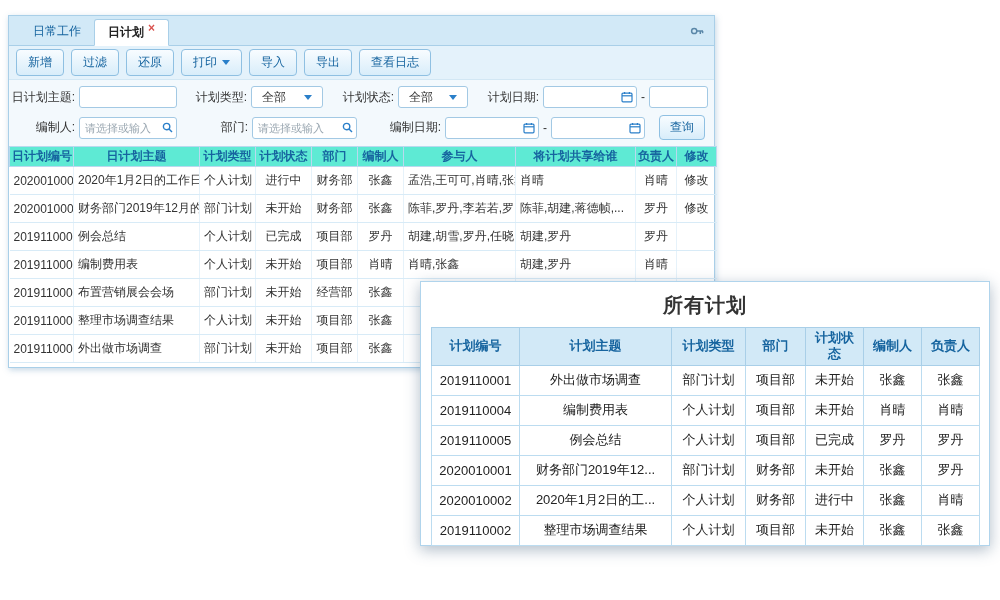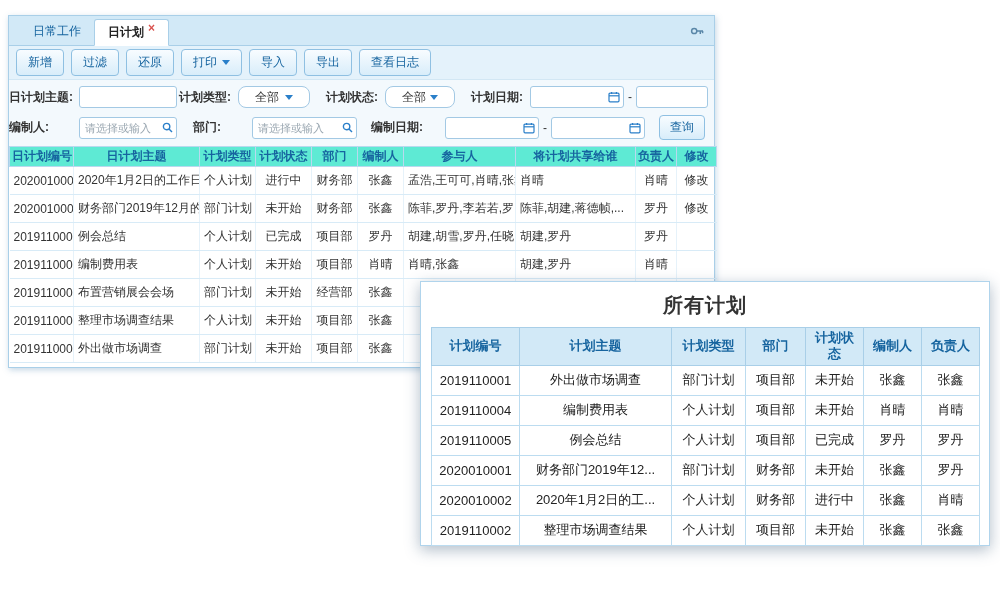--- a/index.html
+++ b/index.html
@@ -28,33 +28,33 @@
     display:flex; align-items:center; gap:7px; padding:0 7px; }
   .btn { background:linear-gradient(#f8fcff,#d8edfa); border:1px solid #8fc0e2;
     border-radius:4px; color:#16649f; font-size:12px; padding:4px 11px;
     display:inline-flex; align-items:center; gap:5px; cursor:pointer; white-space:nowrap; }
   .caret { width:0; height:0; border-left:4px solid transparent;
     border-right:4px solid transparent; border-top:5px solid #2a7fc9; display:inline-block; }
 
   .filters { background:#f3f9fd; padding:6px 3px 6px 0; display:flex;
     flex-direction:column; gap:7px; }
   .frow { display:flex; align-items:center; font-size:12px; color:#333; }
-  .flabel { font-weight:bold; color:#333; text-align:left; white-space:nowrap;
+  .flabel { font-weight:normal; color:#333; text-align:right; white-space:nowrap;
     padding-right:4px; flex:none; }
   .w65 { width:70px; } .w55 { width:59px; } .w60 { width:74px; }
   .finput { height:22px; border:1px solid #a3c9e4; border-radius:3px;
     background:#fff; font-size:12px; padding:0 5px; color:#737373; outline:none;
     font-family:"Liberation Sans", sans-serif; }
   .finput::placeholder { color:#9aa7b1; font-size:11px; }
   .fwrap { position:relative; display:inline-flex; align-items:center; flex:none; }
   .fwrap .inicon { position:absolute; right:4px; pointer-events:auto; cursor:pointer;
     display:flex; align-items:center; }
-  .selectbox { height:22px; border:1px solid #a3c9e4; border-radius:8px; background:#fff;
+  .selectbox { height:22px; border:1px solid #a3c9e4; border-radius:3px; background:#fff;
     display:inline-flex; align-items:center; justify-content:space-between;
-    padding:0 16px; font-size:12px; color:#333; cursor:pointer; flex:none; }
+    padding:0 10px; font-size:12px; color:#333; cursor:pointer; flex:none; }
   .dash { padding:0 4px; color:#333; }
 
   
   table { border-collapse:collapse; table-layout:fixed; }
   #main-grid { width:100%; }
   #main-grid th { background:#5eead4; color:#16649f; font-size:12px; font-weight:bold;
     height:20px; border:1px solid #b9d9ee; padding:0 2px; white-space:nowrap; overflow:hidden; }
   #main-grid td { font-size:12px; color:#333; height:28px;
     border-bottom:1px solid #d8ebf7; border-right:1px solid #e6f2fa;
     text-align:center; padding:0 4px; white-space:nowrap; overflow:hidden; }
@@ -118,21 +118,21 @@
     </button>
     <button class="btn">
       <span>查看日志</span>
     </button>
   </div>
 
   <div class="filters">
     <div class="frow">
       <span class="flabel w65">日计划主题:</span>
       <input class="finput" style="width: 98px;" value="">
-      <span class="flabel w55" style="margin-left:2px;">计划类型:</span>
+      <span class="flabel w55" style="margin-left:15px;">计划类型:</span>
       <div class="selectbox" style="width:72px;">
         <span>全部</span>
         <span class="caret"></span>
       </div>
       <span class="flabel w55" style="margin-left:16px;">计划状态:</span>
       <div class="selectbox" style="width:70px;">
         <span>全部</span>
         <span class="caret"></span>
       </div>
       <span class="flabel w55" style="margin-left:16px;">计划日期:</span>

